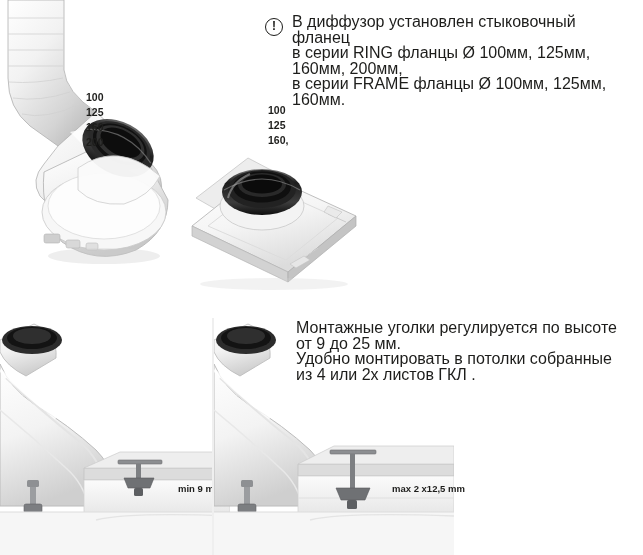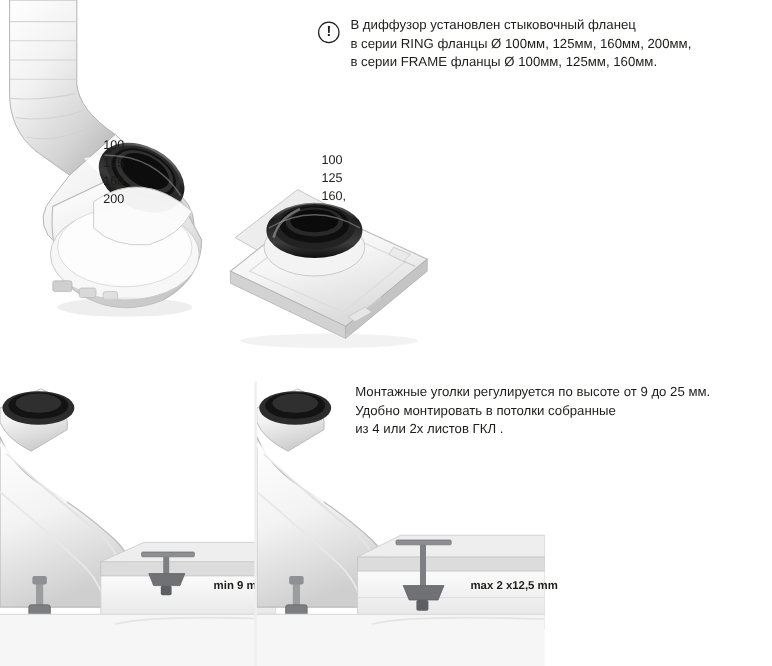--- a/index.html
+++ b/index.html
@@ -15,21 +15,21 @@
     font-family: "Liberation Sans", sans-serif;
     color: #1a1a1a;
   }
   .stage {
     position: absolute;
     inset: 0;
   }
   
   .note {
     position: absolute;
-    font-size: 11px;
+    font-size: 16px;
     line-height: 15.5px;
     color: #1d1d1b;
     white-space: pre-line;
   }
   .note-top {
     left: 292px;
     top: 14px;
     width: 330px;
   }
   .note-mid {
@@ -51,22 +51,21 @@
     line-height: 15px;
     text-align: center;
     color: #1d1d1b;
   }
   .size-list {
     position: absolute;
     font-size: 10.5px;
     line-height: 15px;
     color: #1d1d1b;
     white-space: pre-line;
-    font-weight: 400;
-    margin-top: 24px;
+    font-weight: 700;
   }
   .size-list.left {
     left: 86px;
     top: 90px;
     text-align: left;
   }
   .size-list.right {
     left: 268px;
     top: 103px;
     text-align: left;

